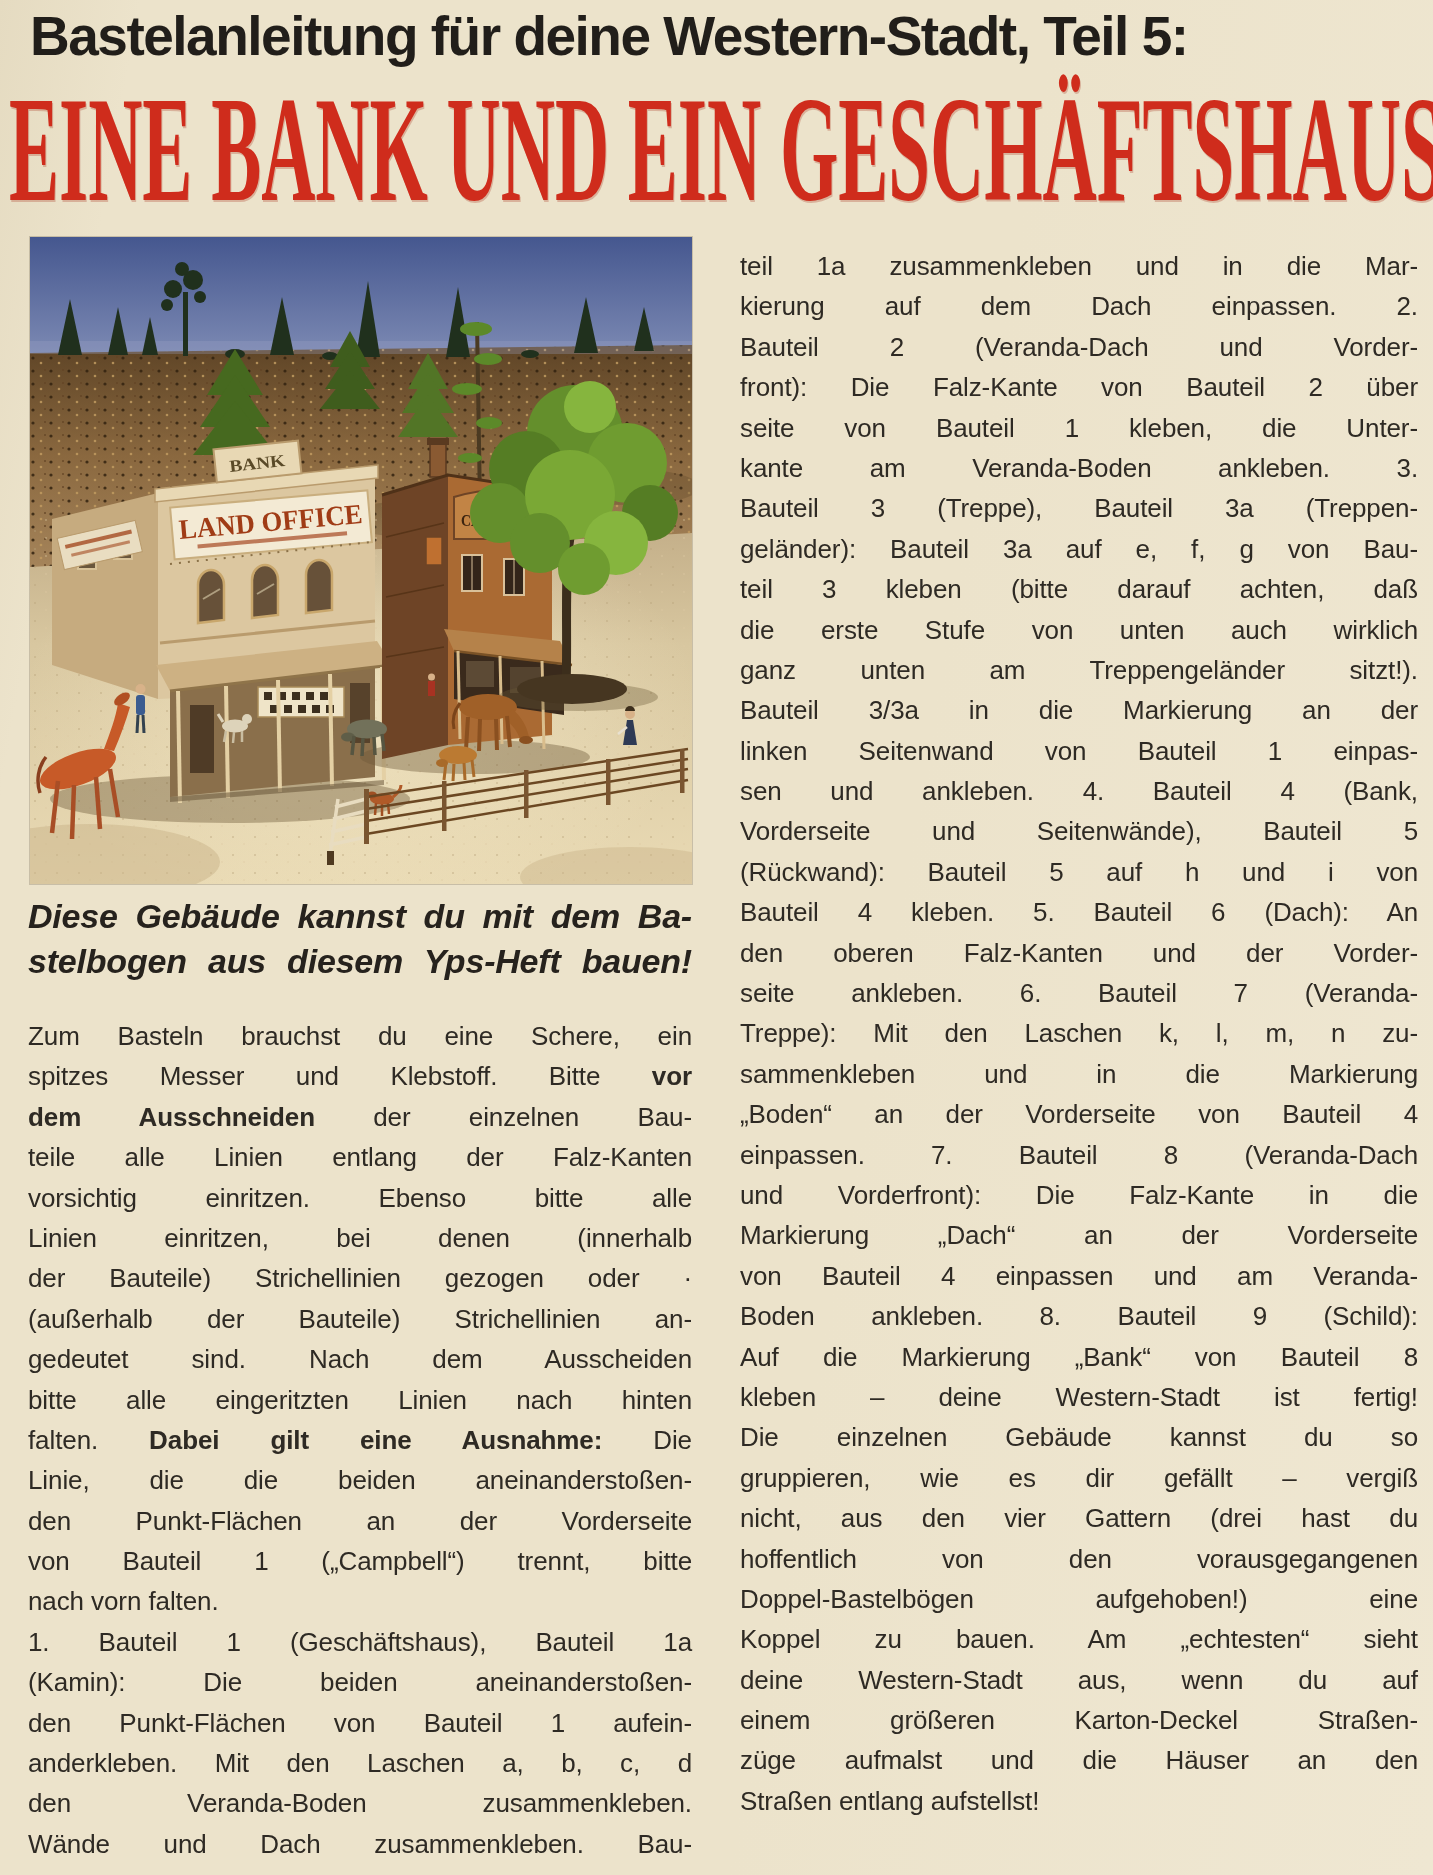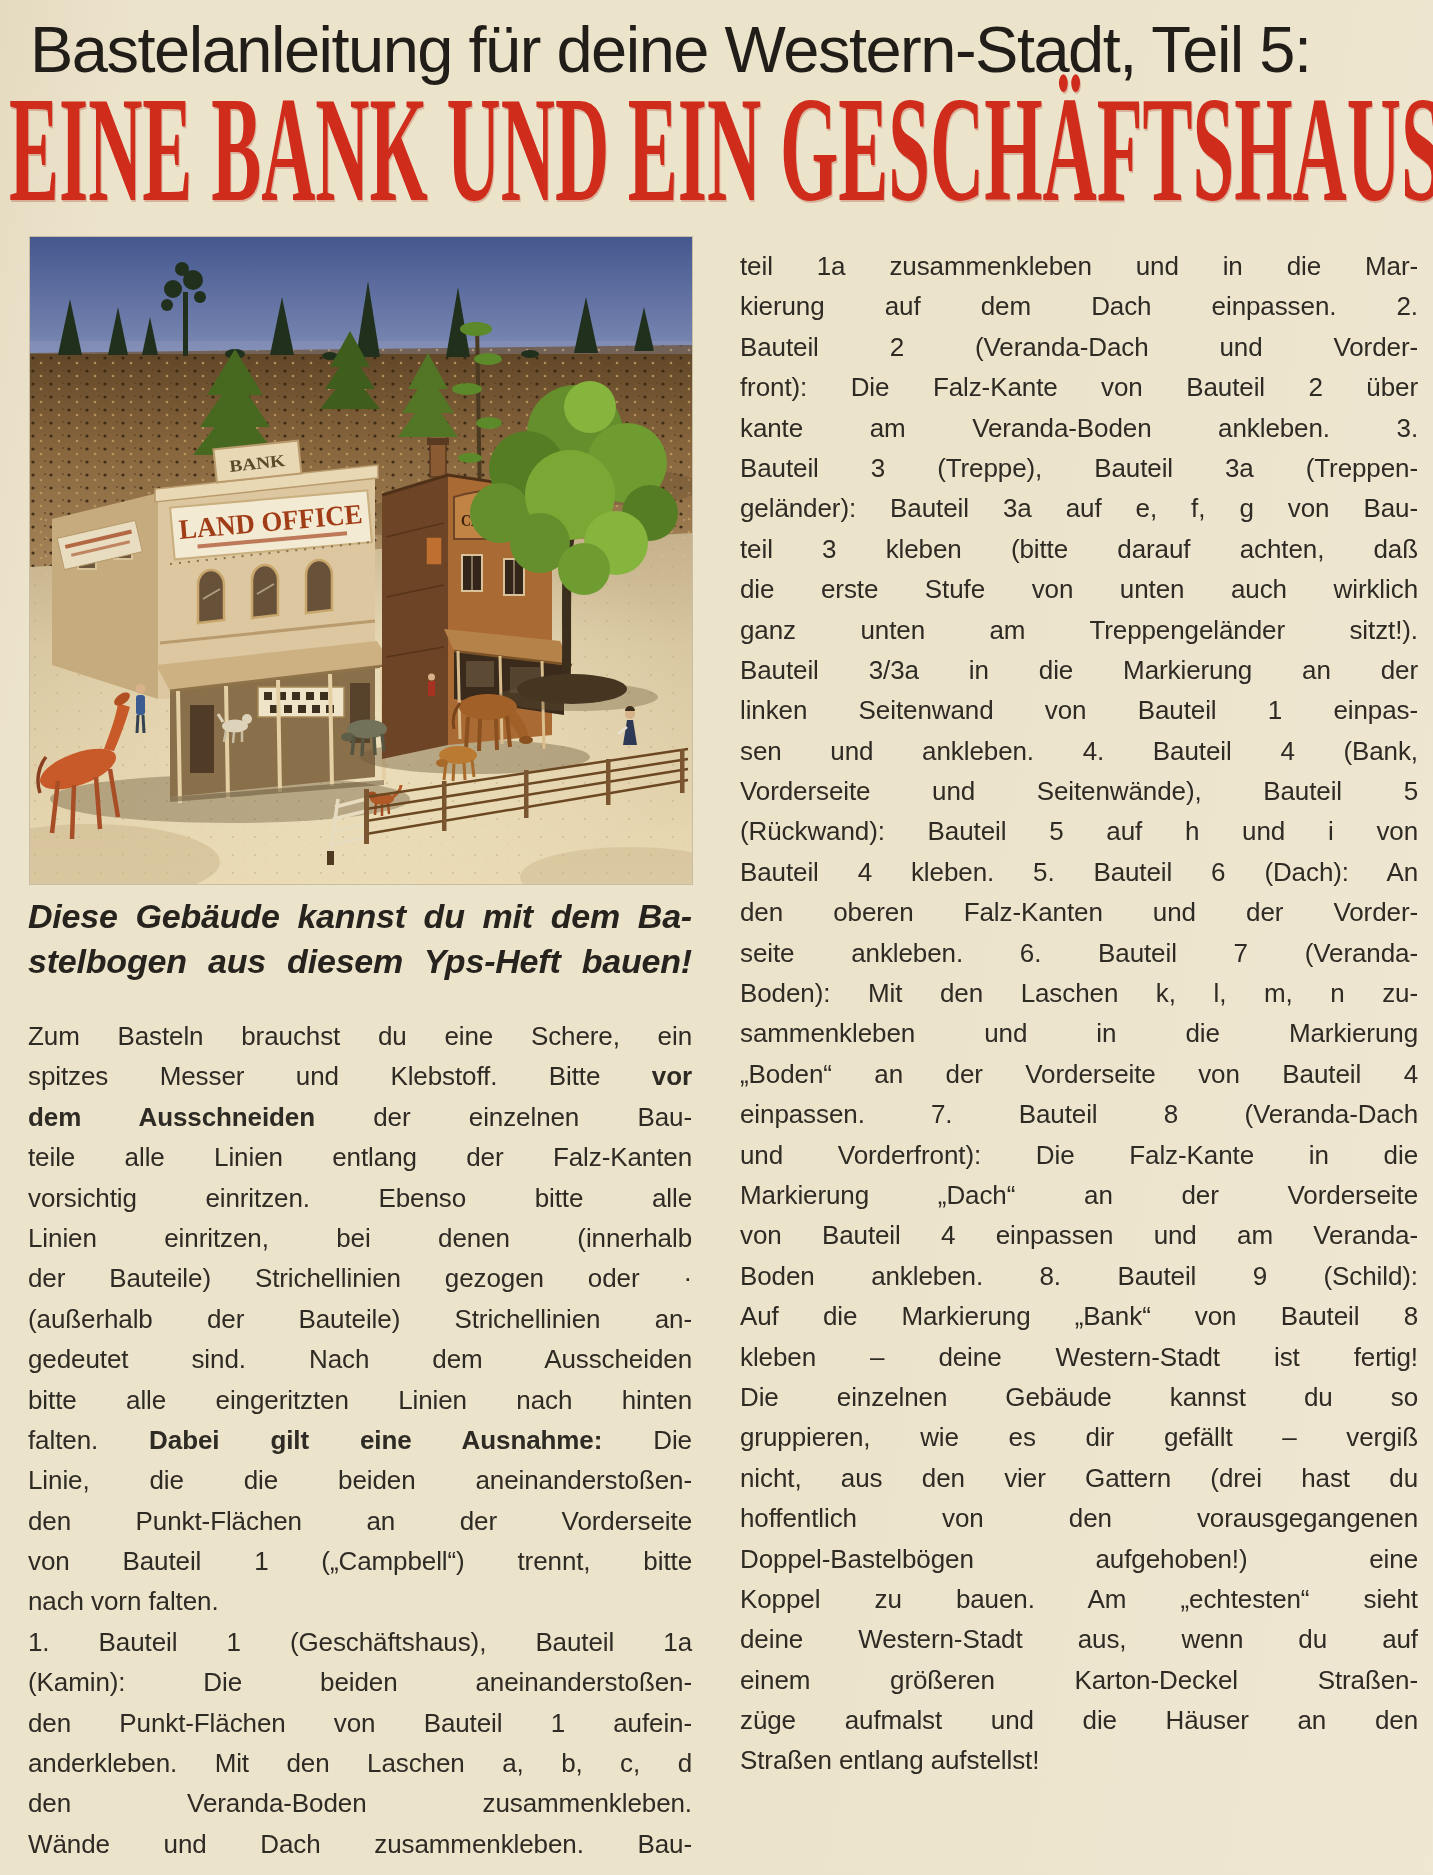--- a/index.html
+++ b/index.html
@@ -1,19 +1,19 @@
 <!DOCTYPE html>
 <html><head>
 <meta charset="utf-8">
 <style>
   html,body{margin:0;padding:0;background:#9e9478;}
   .page{position:relative;width:1433px;height:1875px;overflow:hidden;
     background:linear-gradient(100deg,#e5dbc1 0%,#ece3cb 8%,#ece3cb 60%,#efe7d2 100%);
     font-family:"Liberation Sans","DejaVu Sans",sans-serif;color:#2e2a24;}
-  .kicker{position:absolute;left:30px;top:12px;font-size:65px;font-weight:normal;
+  .kicker{position:absolute;left:30px;top:4px;font-size:55px;font-weight:bold;
     letter-spacing:-1.5px;color:#211e1a;white-space:nowrap;}
   .headline{position:absolute;left:9px;top:73px;font-size:150px;line-height:1.02;
     font-weight:bold;font-family:"Liberation Serif","DejaVu Serif",serif;color:#cf2c1c;
     white-space:nowrap;transform:scaleX(0.5);transform-origin:0 0;
     text-shadow:2px 2px 0 rgba(160,30,10,0.25);}
   .photo{position:absolute;left:30px;top:237px;width:662px;height:647px;
     box-shadow:0 0 0 1px rgba(90,80,60,.25);}
   .photo svg{display:block;}
   .caption{position:absolute;left:28px;top:894px;width:664px;
     font-size:34px;font-weight:bold;color:#26221d;letter-spacing:-0.2px;font-style:italic;}
@@ -380,35 +380,36 @@
       <div class="tline"><span>den Punkt-Flächen von Bauteil 1 aufein-</span></div>
       <div class="tline"><span>anderkleben. Mit den Laschen a, b, c, d</span></div>
       <div class="tline"><span>den Veranda-Boden zusammenkleben.</span></div>
       <div class="tline"><span>Wände und Dach zusammenkleben. Bau-</span></div>
     </div>
   <div class="col" id="col-right">
       <div class="tline"><span>teil 1a zusammenkleben und in die Mar-</span></div>
       <div class="tline"><span>kierung auf dem Dach einpassen. 2.</span></div>
       <div class="tline"><span>Bauteil 2 (Veranda-Dach und Vorder-</span></div>
       <div class="tline"><span>front): Die Falz-Kante von Bauteil 2 über</span></div>
+      <div class="tline"><span>seite von Bauteil 1 kleben, die Unter-</span></div>
       <div class="tline"><span>kante am Veranda-Boden ankleben. 3.</span></div>
       <div class="tline"><span>Bauteil 3 (Treppe), Bauteil 3a (Treppen-</span></div>
       <div class="tline"><span>geländer): Bauteil 3a auf e, f, g von Bau-</span></div>
       <div class="tline"><span>teil 3 kleben (bitte darauf achten, daß</span></div>
       <div class="tline"><span>die erste Stufe von unten auch wirklich</span></div>
       <div class="tline"><span>ganz unten am Treppengeländer sitzt!).</span></div>
       <div class="tline"><span>Bauteil 3/3a in die Markierung an der</span></div>
       <div class="tline"><span>linken Seitenwand von Bauteil 1 einpas-</span></div>
       <div class="tline"><span>sen und ankleben. 4. Bauteil 4 (Bank,</span></div>
       <div class="tline"><span>Vorderseite und Seitenwände), Bauteil 5</span></div>
       <div class="tline"><span>(Rückwand): Bauteil 5 auf h und i von</span></div>
       <div class="tline"><span>Bauteil 4 kleben. 5. Bauteil 6 (Dach): An</span></div>
       <div class="tline"><span>den oberen Falz-Kanten und der Vorder-</span></div>
       <div class="tline"><span>seite ankleben. 6. Bauteil 7 (Veranda-</span></div>
-      <div class="tline"><span>Boden): Mit den Laschen k, l, m, n zu-</span></div>
+      <div class="tline"><span>Treppe): Mit den Laschen k, l, m, n zu-</span></div>
       <div class="tline"><span>sammenkleben und in die Markierung</span></div>
       <div class="tline"><span>„Boden“ an der Vorderseite von Bauteil 4</span></div>
       <div class="tline"><span>einpassen. 7. Bauteil 8 (Veranda-Dach</span></div>
       <div class="tline"><span>und Vorderfront): Die Falz-Kante in die</span></div>
       <div class="tline"><span>Markierung „Dach“ an der Vorderseite</span></div>
       <div class="tline"><span>von Bauteil 4 einpassen und am Veranda-</span></div>
       <div class="tline"><span>Boden ankleben. 8. Bauteil 9 (Schild):</span></div>
       <div class="tline"><span>Auf die Markierung „Bank“ von Bauteil 8</span></div>
       <div class="tline"><span>kleben – deine Western-Stadt ist fertig!</span></div>
       <div class="tline"><span>Die einzelnen Gebäude kannst du so</span></div>

